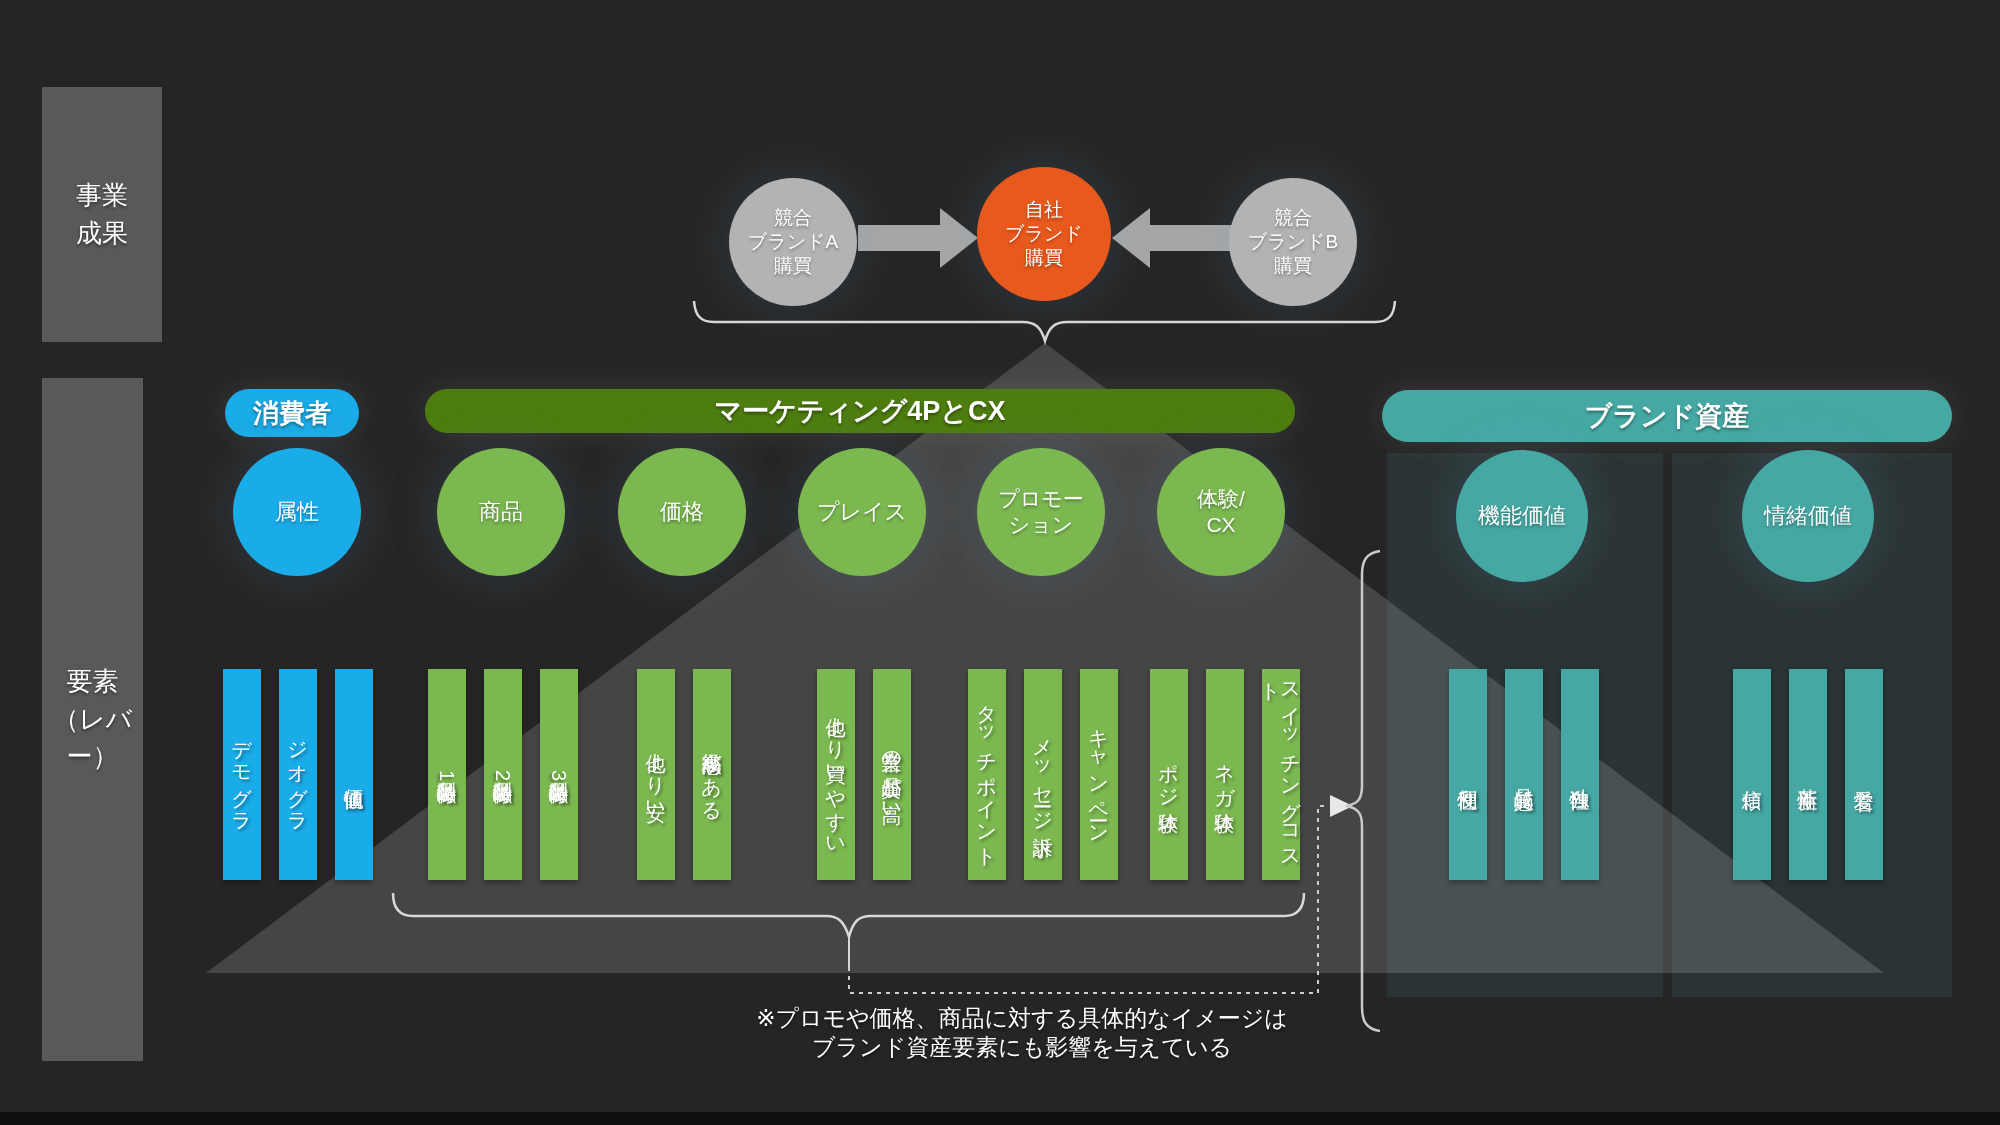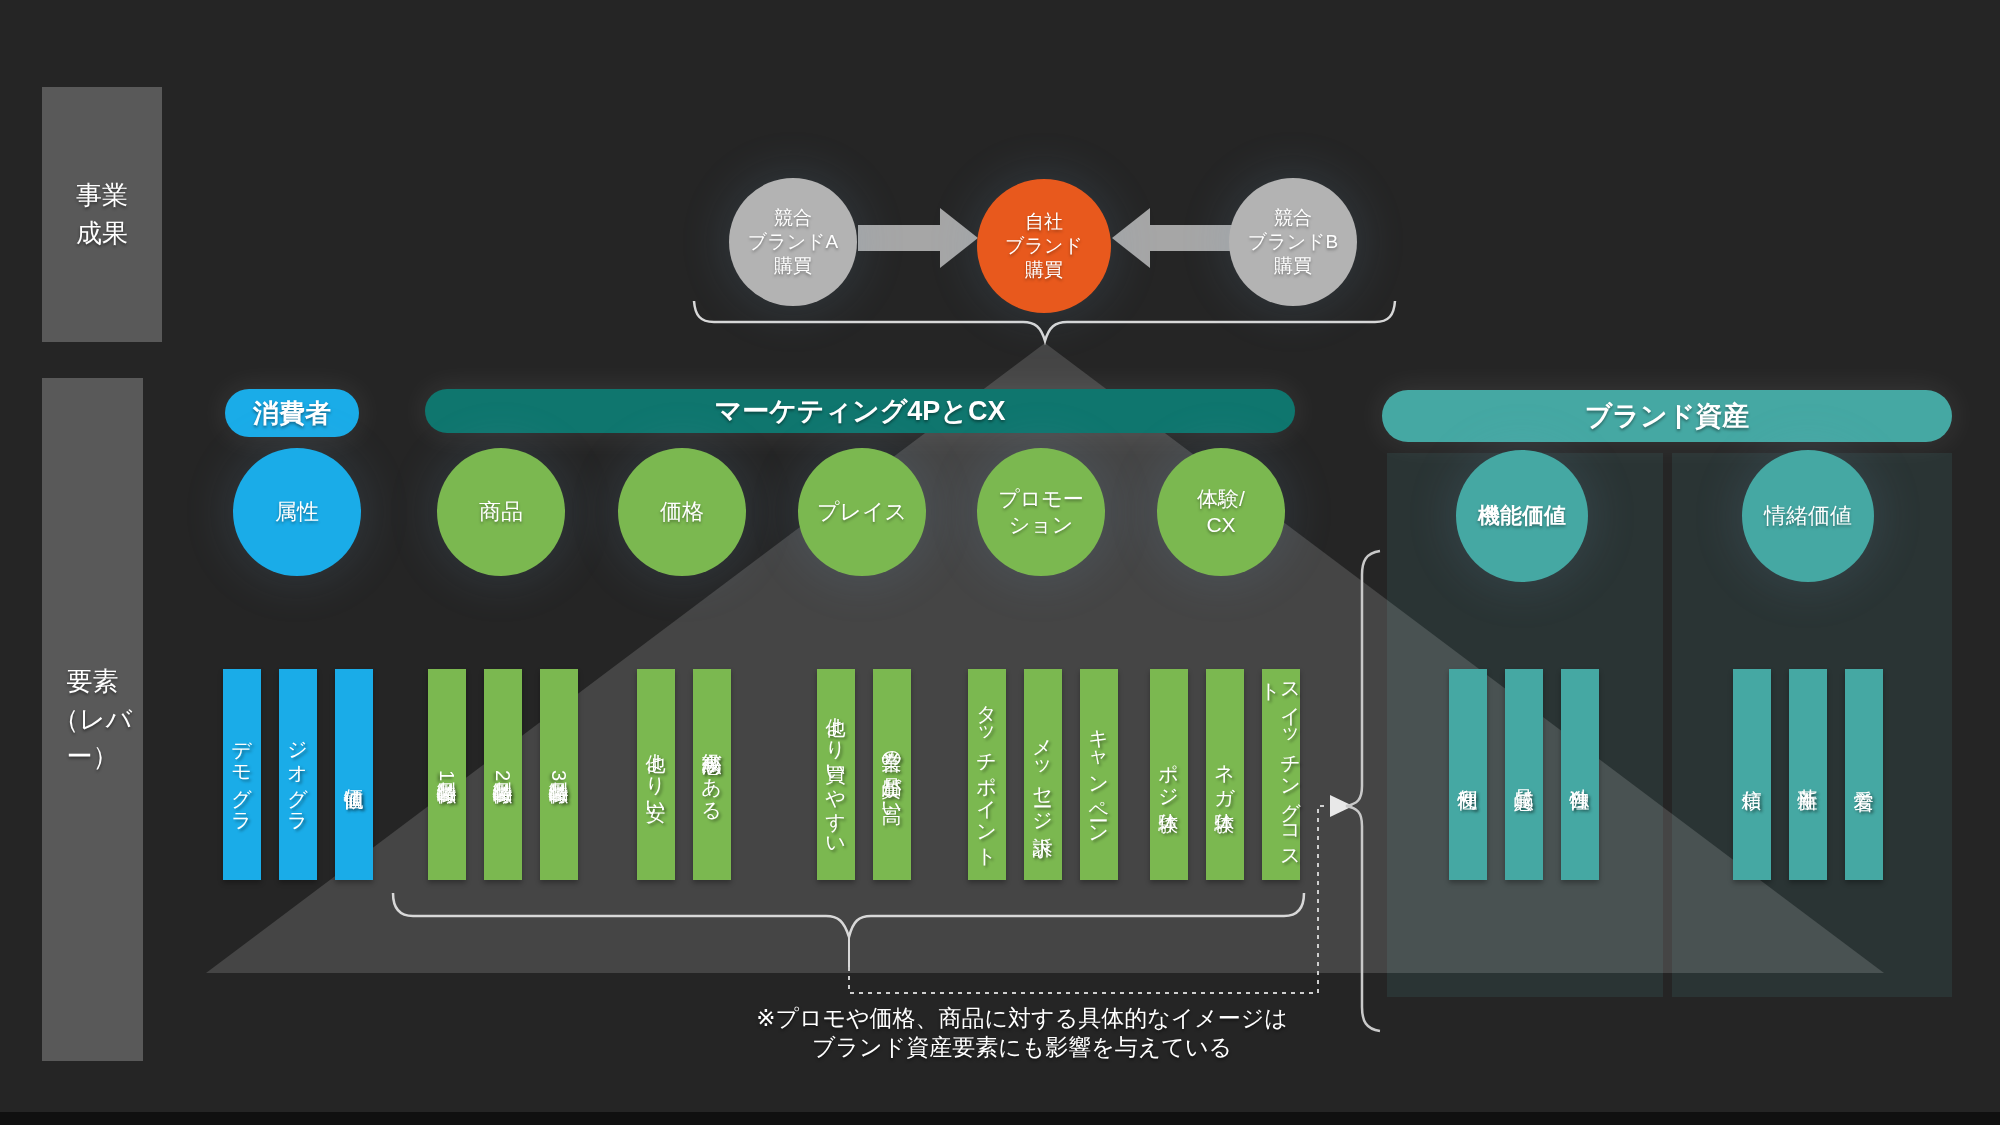--- a/index.html
+++ b/index.html
@@ -25,43 +25,43 @@
     background:rgba(255,255,255,0.15);
     clip-path:polygon(1045px 343px,206px 973px,1884px 973px);}
   
   .banner{display:flex;align-items:center;justify-content:center;font-weight:bold;
     text-shadow:0 2px 3px rgba(0,0,0,.4);box-shadow:0 0 30px rgba(255,255,255,.10);}
   .banner-top{left:693px;top:106px;width:702px;height:53px;border-radius:27px;
     background:#e8591d;font-size:30px;}
   .pill-consumer{left:225px;top:389px;width:134px;height:48px;border-radius:24px;
     background:#1aace8;font-size:26px;}
   .banner-mkt{left:425px;top:389px;width:870px;height:44px;border-radius:27px;
-    background:#0f766e;font-size:27px;}
+    background:#4d7c0f;font-size:27px;}
   .banner-assets{left:1382px;top:390px;width:570px;height:52px;border-radius:26px;
     background:#45a8a3;font-size:27px;}
   
   .circle{border-radius:50%;display:flex;align-items:center;justify-content:center;
     text-align:center;white-space:pre-line;line-height:1.25;
     text-shadow:0 2px 3px rgba(0,0,0,.35);
     box-shadow:0 0 45px 8px rgba(125,170,210,.13);}
   .c-gray{background:#b3b3b3;}
   .c-orange{background:#e8591d;}
   .c-blue{background:#1aace8;}
   .c-green{background:#7bb850;}
   .c-teal{background:#45a8a3;}
   .c-compA{left:729px;top:178px;width:128px;height:128px;font-size:19px;}
-  .c-own{left:977px;top:179px;width:134px;height:134px;font-size:19px;}
+  .c-own{left:977px;top:167px;width:134px;height:134px;font-size:19px;}
   .c-compB{left:1229px;top:178px;width:128px;height:128px;font-size:19px;}
   .c-attr{left:233px;top:448px;width:128px;height:128px;font-size:22px;}
   .c-product{left:437px;top:448px;width:128px;height:128px;font-size:22px;}
   .c-price{left:618px;top:448px;width:128px;height:128px;font-size:22px;}
   .c-place{left:798px;top:448px;width:128px;height:128px;font-size:22px;}
   .c-promo{left:977px;top:448px;width:128px;height:128px;font-size:21px;}
   .c-cx{left:1157px;top:448px;width:128px;height:128px;font-size:21px;}
-  .c-func{left:1456px;top:450px;width:132px;height:132px;font-size:22px;font-weight:bold;}
+  .c-func{left:1456px;top:450px;width:132px;height:132px;font-size:22px;}
   .c-emo{left:1742px;top:450px;width:132px;height:132px;font-size:22px;}
   
   .bar-group{top:669px;display:flex;gap:18px;}
   .bar{width:38px;height:211px;display:flex;align-items:center;justify-content:center;
     box-shadow:0 3px 5px rgba(0,0,0,.3);}
   .bar span{writing-mode:vertical-rl;text-orientation:mixed;font-size:20px;
     letter-spacing:1px;line-height:1;text-shadow:2px 2px 3px rgba(0,0,0,.4);}
   .bg-blue .bar{background:#1aace8;}
   .bg-green .bar{background:#7bb850;}
   .bg-teal .bar{background:#45a8a3;}

